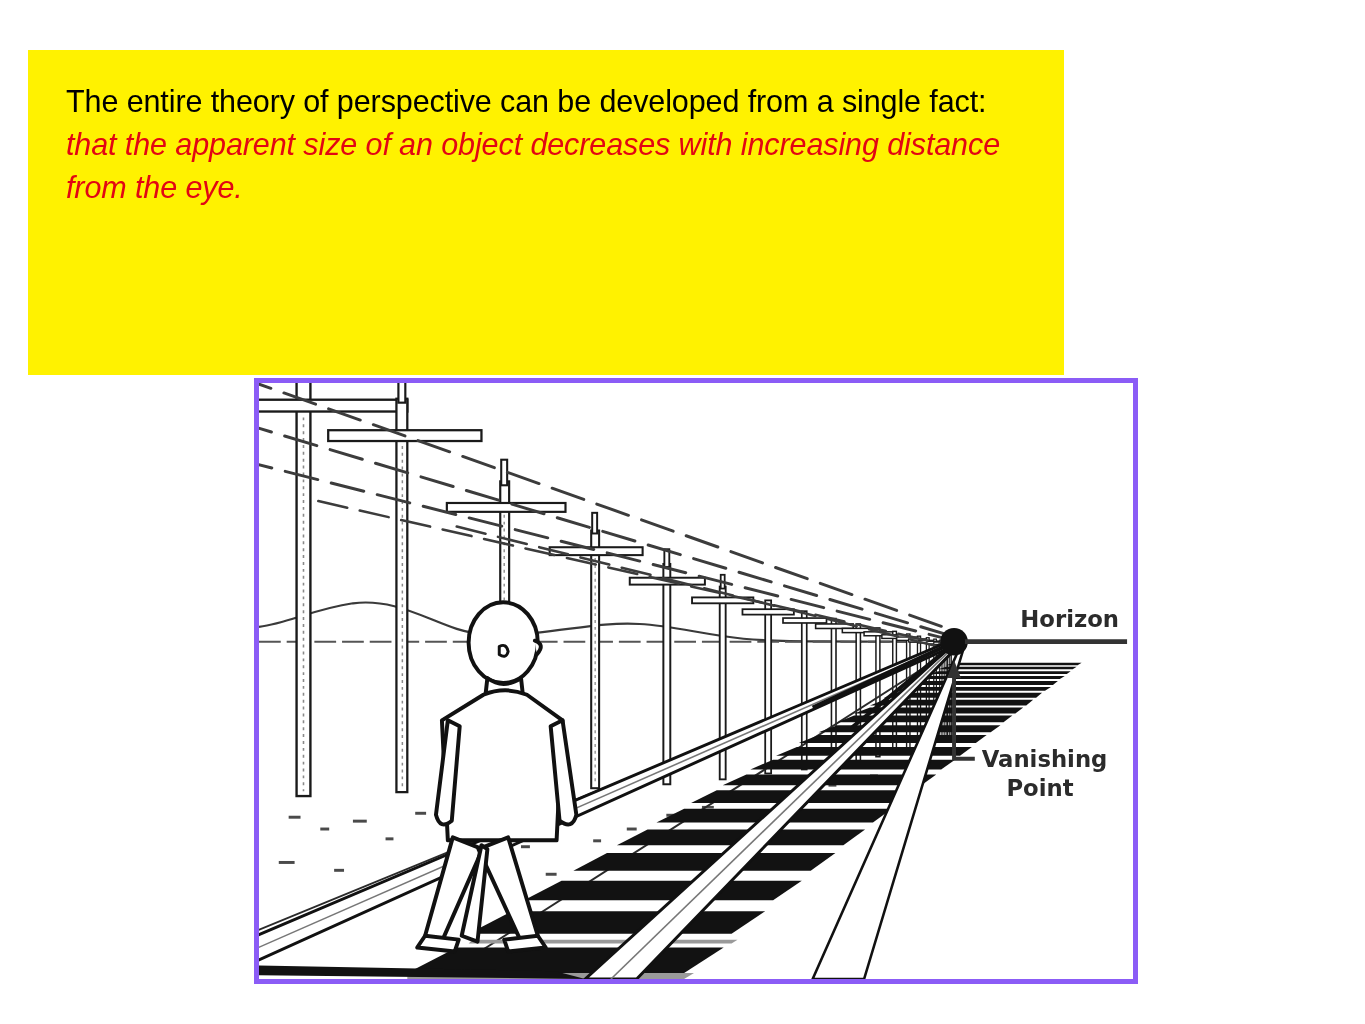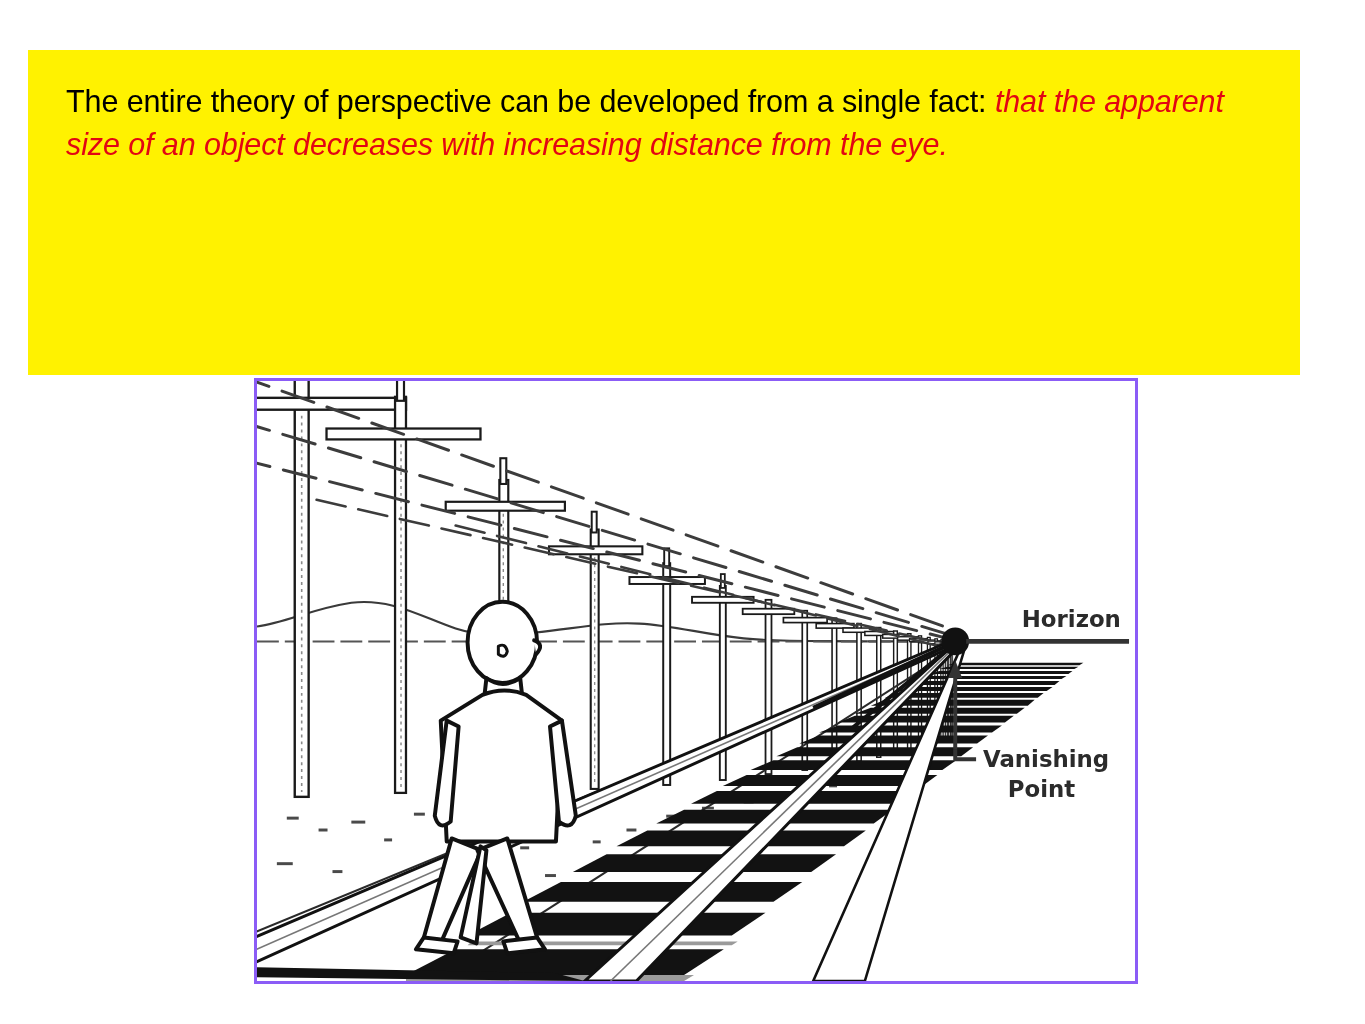--- a/index.html
+++ b/index.html
@@ -14,21 +14,21 @@
     position: relative;
     overflow: hidden;
     font-family: "Liberation Sans", sans-serif;
   }
 
   
   #text-callout {
     position: absolute;
     left: 28px;
     top: 50px;
-    width: 1272px;
+    width: 1036px;
     height: 325px;
     background: #FFF200;
     box-sizing: border-box;
   }
   #callout-inner {
     position: absolute;
     left: 38px;
     top: 30px;
     right: 20px;
   }
@@ -47,21 +47,21 @@
   }
 
   
   #illustration-frame {
     position: absolute;
     left: 254px;
     top: 378px;
     width: 884px;
     height: 606px;
     background: #ffffff;
-    border: 3px solid #8b5cf6;
+    border: 5px solid #8b5cf6;
     box-sizing: border-box;
     overflow: hidden;
   }
   #illustration-svg {
     display: block;
     width: 100%;
     height: 100%;
   }
 
   .lbl-horizon, .lbl-vp {

